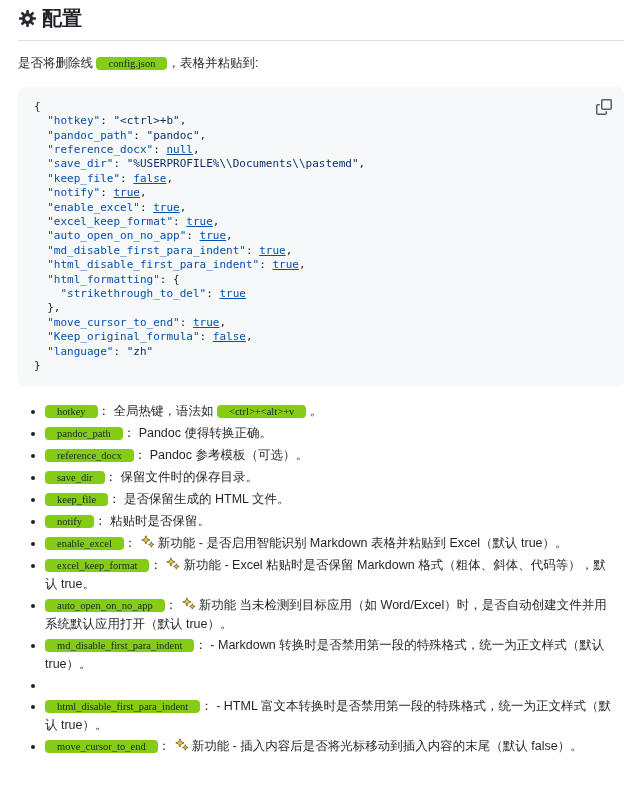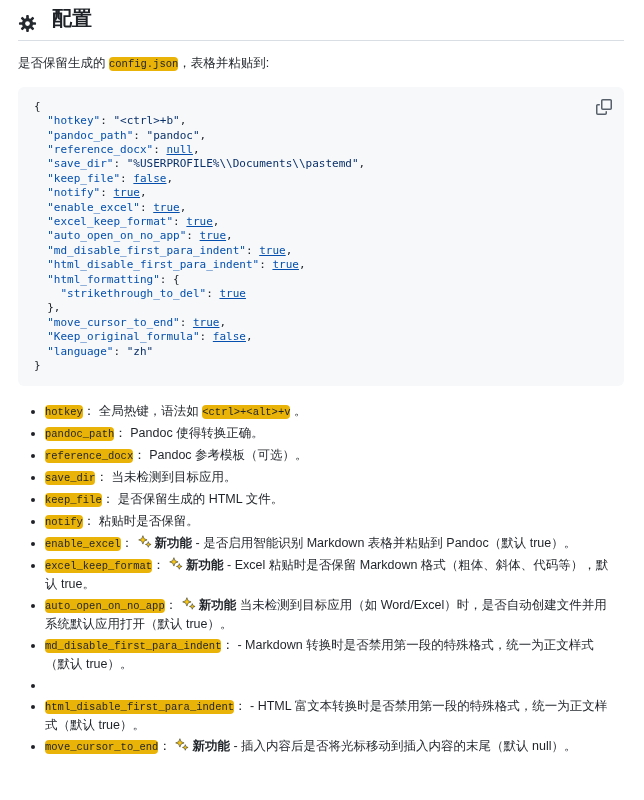--- a/index.html
+++ b/index.html
@@ -7,21 +7,21 @@
     width: 644px; min-height: 800px;
     color: #1f2328;
     font-family: "Liberation Sans", "DejaVu Sans", sans-serif;
     font-size: 12.5px;
     line-height: 1.5;
     -webkit-font-smoothing: antialiased;
   }
   .page { padding: 3px 20px 20px 18px; }
 
   .h2 {
-    display: flex; align-items: flex-end; gap: 15px;
+    display: flex; align-items: center; gap: 5px;
     font-size: 20px; font-weight: 700;
     margin: 0 0 13px 0; padding-bottom: 7px;
     border-bottom: 1px solid #d8dee4;
   }
   .gear { display: inline-flex; align-items: center; }
 
   .para { margin: 0 0 14px 0; }
 
   .codewrap {
     position: relative;
@@ -43,34 +43,34 @@
 
   .copybtn {
     position: absolute; top: 7px; right: 7px;
     width: 26px; height: 26px;
     display: flex; align-items: center; justify-content: center;
     background: transparent; border: none; border-radius: 6px;
     color: #57606a; cursor: pointer; padding: 0;
   }
 
   .ic {
-    font-family: Liberation Mono, monospace;
+    font-family: Liberation Serif, serif;
     font-size: 10.5px;
-    background: #eab308;
-    padding: 1px 0;
+    background: #84cc16;
+    padding: 1px 12px;
     border-radius: 4px;
     white-space: nowrap;
   }
 
   .list { margin: 0 12px 14px 0; padding-left: 27px; list-style: disc; }
   .list > li { margin-top: 3px; line-height: 18px; }
   .sublist { margin: 3px 0 0 0; padding-left: 22px; list-style: circle; }
   .sublist > li { margin-top: 3px; line-height: 18px; }
 
-  strong { font-weight: 700; }
+  strong { font-weight: 400; }
 
   .sparkle { vertical-align: -2px; margin: 0 3px 0 1px; }
 </style>
 </head>
 <body>
 
 <div class="page">
 
   <h2 class="h2">
     <span class="gear">
@@ -85,21 +85,21 @@
           <rect x="10.3" y="1.2" width="3.4" height="6" rx="1.2" transform="rotate(270 12 12)"></rect>
           <rect x="10.3" y="1.2" width="3.4" height="6" rx="1.2" transform="rotate(315 12 12)"></rect>
           <circle cx="12" cy="12" r="7"></circle>
         </g>
         <circle cx="12" cy="12" r="3" fill="#ffffff"></circle>
       </svg>
     </span>
     <span>配置</span>
   </h2>
 
-  <p class="para"><span>是否保留生成的 </span><code class="ic">config.json</code><span>，表格并粘贴到:</span></p>
+  <p class="para"><span>是否将删除线 </span><code class="ic">config.json</code><span>，表格并粘贴到:</span></p>
 
   <div class="codewrap">
     <button class="copybtn" title="Copy">
       <span style="display:inline-flex;">
         <svg viewBox="0 0 16 16" width="16" height="16" fill="currentColor" aria-hidden="true">
           <path d="M0 6.75C0 5.784.784 5 1.75 5h1.5a.75.75 0 0 1 0 1.5h-1.5a.25.25 0 0 0-.25.25v7.5c0 .138.112.25.25.25h7.5a.25.25 0 0 0 .25-.25v-1.5a.75.75 0 0 1 1.5 0v1.5A1.75 1.75 0 0 1 9.25 16h-7.5A1.75 1.75 0 0 1 0 14.25Z"></path>
           <path d="M5 1.75C5 .784 5.784 0 6.75 0h7.5C15.216 0 16 .784 16 1.75v7.5A1.75 1.75 0 0 1 14.25 11h-7.5A1.75 1.75 0 0 1 5 9.25Zm1.75-.25a.25.25 0 0 0-.25.25v7.5c0 .138.112.25.25.25h7.5a.25.25 0 0 0 .25-.25v-7.5a.25.25 0 0 0-.25-.25Z"></path>
         </svg>
       </span>
     </button>
@@ -122,39 +122,39 @@
   <span class="j-key">"Keep_original_formula"</span>: <span class="j-const">false</span>,
   <span class="j-key">"language"</span>: <span class="j-str">"zh"</span>
 }</pre>
   </div>
 
 
   <ul class="list">
     <li><span class="seg"><code class="ic">hotkey</code><span>： 全局热键，语法如 </span><code class="ic">&lt;ctrl&gt;+&lt;alt&gt;+v</code><span> 。</span></span></li>
     <li><span class="seg"><code class="ic">pandoc_path</code><span>： Pandoc 使得转换正确。</span></span></li>
     <li><span class="seg"><code class="ic">reference_docx</code><span>： Pandoc 参考模板（可选）。</span></span></li>
-    <li><span class="seg"><code class="ic">save_dir</code><span>： 当未检测到目标应用。</span></span></li>
+    <li><span class="seg"><code class="ic">save_dir</code><span>： 保留文件时的保存目录。</span></span></li>
     <li><span class="seg"><code class="ic">keep_file</code><span>： 是否保留生成的 HTML 文件。</span></span></li>
     <li><span class="seg"><code class="ic">notify</code><span>： 粘贴时是否保留。</span></span></li>
     <li><span class="seg"><code class="ic">enable_excel</code><span>： </span><svg class="sparkle" viewBox="0 0 20 20" width="14" height="14" aria-hidden="true">
     <path d="M7 1 L8.7 5.3 L13 7 L8.7 8.7 L7 13 L5.3 8.7 L1 7 L5.3 5.3 Z" fill="#f9c513" stroke="#403f2b" stroke-width="0.9" stroke-linejoin="round"></path>
     <path d="M14.7 9.5 L15.8 12.4 L18.7 13.5 L15.8 14.6 L14.7 17.5 L13.6 14.6 L10.7 13.5 L13.6 12.4 Z" fill="#f9c513" stroke="#403f2b" stroke-width="0.9" stroke-linejoin="round"></path>
-  </svg><strong>新功能</strong><span> - 是否启用智能识别 Markdown 表格并粘贴到 Pandoc（默认 true）。</span></span></li>
+  </svg><strong>新功能</strong><span> - 是否启用智能识别 Markdown 表格并粘贴到 Excel（默认 true）。</span></span></li>
     <li><span class="seg"><code class="ic">excel_keep_format</code><span>： </span><svg class="sparkle" viewBox="0 0 20 20" width="14" height="14" aria-hidden="true">
     <path d="M7 1 L8.7 5.3 L13 7 L8.7 8.7 L7 13 L5.3 8.7 L1 7 L5.3 5.3 Z" fill="#f9c513" stroke="#403f2b" stroke-width="0.9" stroke-linejoin="round"></path>
     <path d="M14.7 9.5 L15.8 12.4 L18.7 13.5 L15.8 14.6 L14.7 17.5 L13.6 14.6 L10.7 13.5 L13.6 12.4 Z" fill="#f9c513" stroke="#403f2b" stroke-width="0.9" stroke-linejoin="round"></path>
   </svg><strong>新功能</strong><span> - Excel 粘贴时是否保留 Markdown 格式（粗体、斜体、代码等），默认 true。</span></span></li>
     <li><span class="seg"><code class="ic">auto_open_on_no_app</code><span>： </span><svg class="sparkle" viewBox="0 0 20 20" width="14" height="14" aria-hidden="true">
     <path d="M7 1 L8.7 5.3 L13 7 L8.7 8.7 L7 13 L5.3 8.7 L1 7 L5.3 5.3 Z" fill="#f9c513" stroke="#403f2b" stroke-width="0.9" stroke-linejoin="round"></path>
     <path d="M14.7 9.5 L15.8 12.4 L18.7 13.5 L15.8 14.6 L14.7 17.5 L13.6 14.6 L10.7 13.5 L13.6 12.4 Z" fill="#f9c513" stroke="#403f2b" stroke-width="0.9" stroke-linejoin="round"></path>
   </svg><strong>新功能</strong><span> 当未检测到目标应用（如 Word/Excel）时，是否自动创建文件并用系统默认应用打开（默认 true）。</span></span></li>
     <li><span class="seg"><code class="ic">md_disable_first_para_indent</code><span>： - Markdown 转换时是否禁用第一段的特殊格式，统一为正文样式（默认 true）。</span></span></li>
     <li>
     </li>
     <li><span class="seg"><code class="ic">html_disable_first_para_indent</code><span>： - HTML 富文本转换时是否禁用第一段的特殊格式，统一为正文样式（默认 true）。</span></span></li>
     <li><span class="seg"><code class="ic">move_cursor_to_end</code><span>： </span><svg class="sparkle" viewBox="0 0 20 20" width="14" height="14" aria-hidden="true">
     <path d="M7 1 L8.7 5.3 L13 7 L8.7 8.7 L7 13 L5.3 8.7 L1 7 L5.3 5.3 Z" fill="#f9c513" stroke="#403f2b" stroke-width="0.9" stroke-linejoin="round"></path>
     <path d="M14.7 9.5 L15.8 12.4 L18.7 13.5 L15.8 14.6 L14.7 17.5 L13.6 14.6 L10.7 13.5 L13.6 12.4 Z" fill="#f9c513" stroke="#403f2b" stroke-width="0.9" stroke-linejoin="round"></path>
-  </svg><strong>新功能</strong><span> - 插入内容后是否将光标移动到插入内容的末尾（默认 null）。</span></span></li>
+  </svg><strong>新功能</strong><span> - 插入内容后是否将光标移动到插入内容的末尾（默认 false）。</span></span></li>
 
   </ul>
 
 </div>
 
 </body></html>

